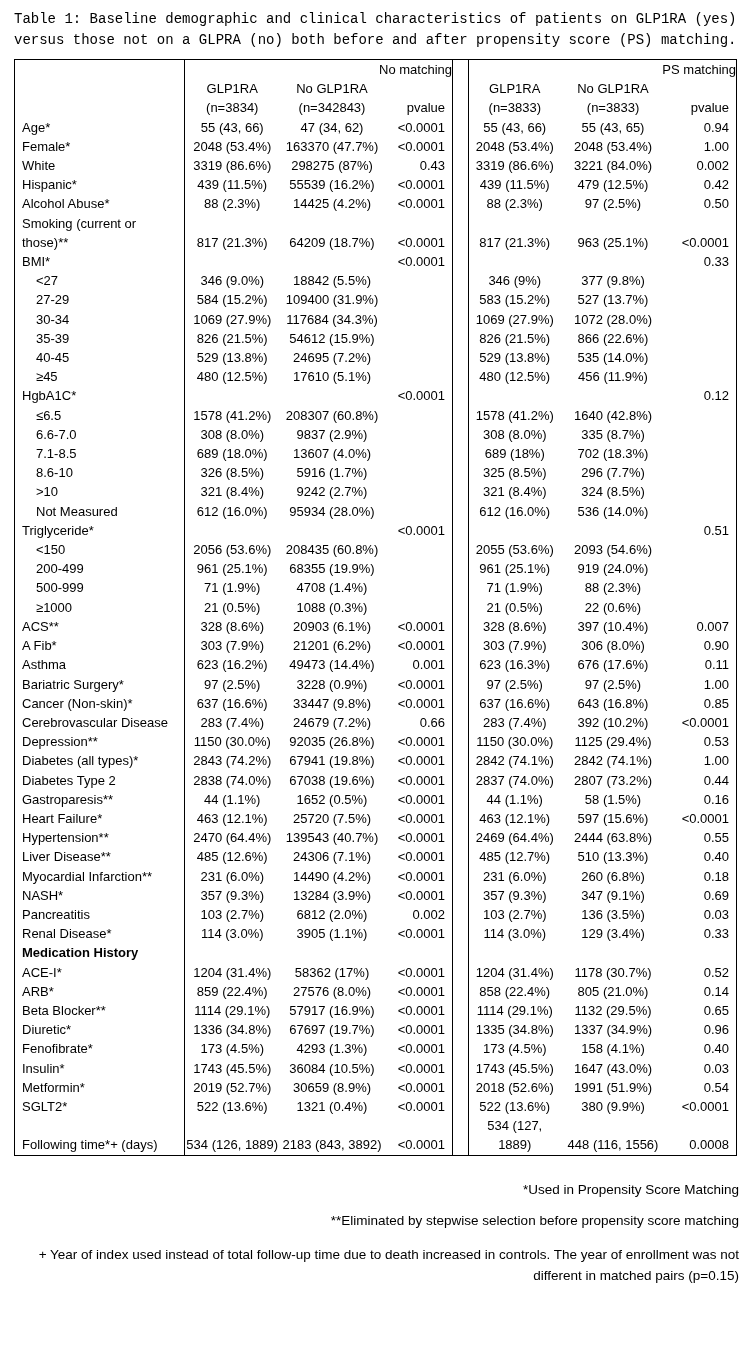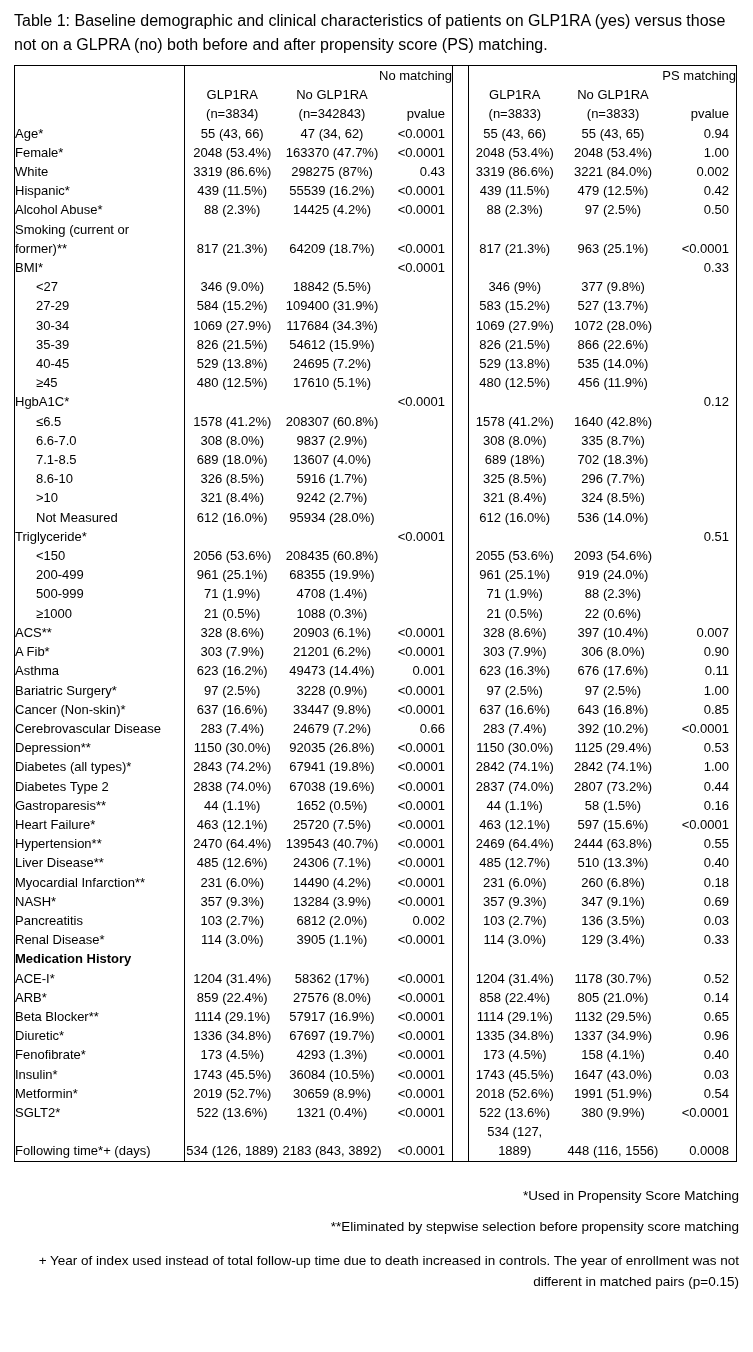--- a/index.html
+++ b/index.html
@@ -1,21 +1,21 @@
 <!DOCTYPE html>
 <html><head>
 <meta charset="utf-8">
 <style>
   html,body{margin:0;padding:0;background:#fff;color:#000;}
   body{width:753px;font-family:"Liberation Sans","DejaVu Sans",sans-serif;}
   .page{padding:9px 14px 10px 14px;box-sizing:border-box;width:753px;}
-  .caption{font-size:16px;line-height:1.5;margin:0 0 8px 0;font-weight:normal;}
+  .caption{font-size:14px;line-height:1.5;margin:0 0 8px 0;font-weight:normal;font-family:Liberation Mono, monospace;}
   table.tbl{border-collapse:collapse;border:1.5px solid #000;table-layout:fixed;width:722px;}
   .tbl td,.tbl th{font-size:13px;font-weight:normal;line-height:19.2px;padding:0;vertical-align:bottom;white-space:normal;}
-  .tbl .lbl{text-align:left;border-right:1px solid #000;}
+  .tbl .lbl{text-align:left;padding-left:7px;border-right:1px solid #000;}
   .tbl .ind{padding-left:21px;}
   .tbl .bold{font-weight:bold;}
   .tbl .num{text-align:center;}
   .tbl .pv{text-align:right;padding-right:7px;}
   .tbl .sp{border-left:1px solid #000;border-right:1px solid #000;}
   .tbl .gh{text-align:right;}
   .footnotes{margin-top:24px;font-size:13.5px;}
   .footnotes p{margin:0 0 10px 0;line-height:1.55;text-align:right;}
   .footnotes p.last{margin-top:14px;}
 </style>
@@ -110,21 +110,21 @@
           <td class="lbl">Alcohol Abuse*</td>
           <td class="num">88 (2.3%)</td>
           <td class="num">14425 (4.2%)</td>
           <td class="pv">&lt;0.0001</td>
           <td class="sp"></td>
           <td class="num">88 (2.3%)</td>
           <td class="num">97 (2.5%)</td>
           <td class="pv">0.50</td>
         </tr>
         <tr>
-          <td class="lbl">Smoking (current or former)**</td>
+          <td class="lbl">Smoking (current or those)**</td>
           <td class="num">817 (21.3%)</td>
           <td class="num">64209 (18.7%)</td>
           <td class="pv">&lt;0.0001</td>
           <td class="sp"></td>
           <td class="num">817 (21.3%)</td>
           <td class="num">963 (25.1%)</td>
           <td class="pv">&lt;0.0001</td>
         </tr>
         <tr>
           <td class="lbl">BMI*</td>

